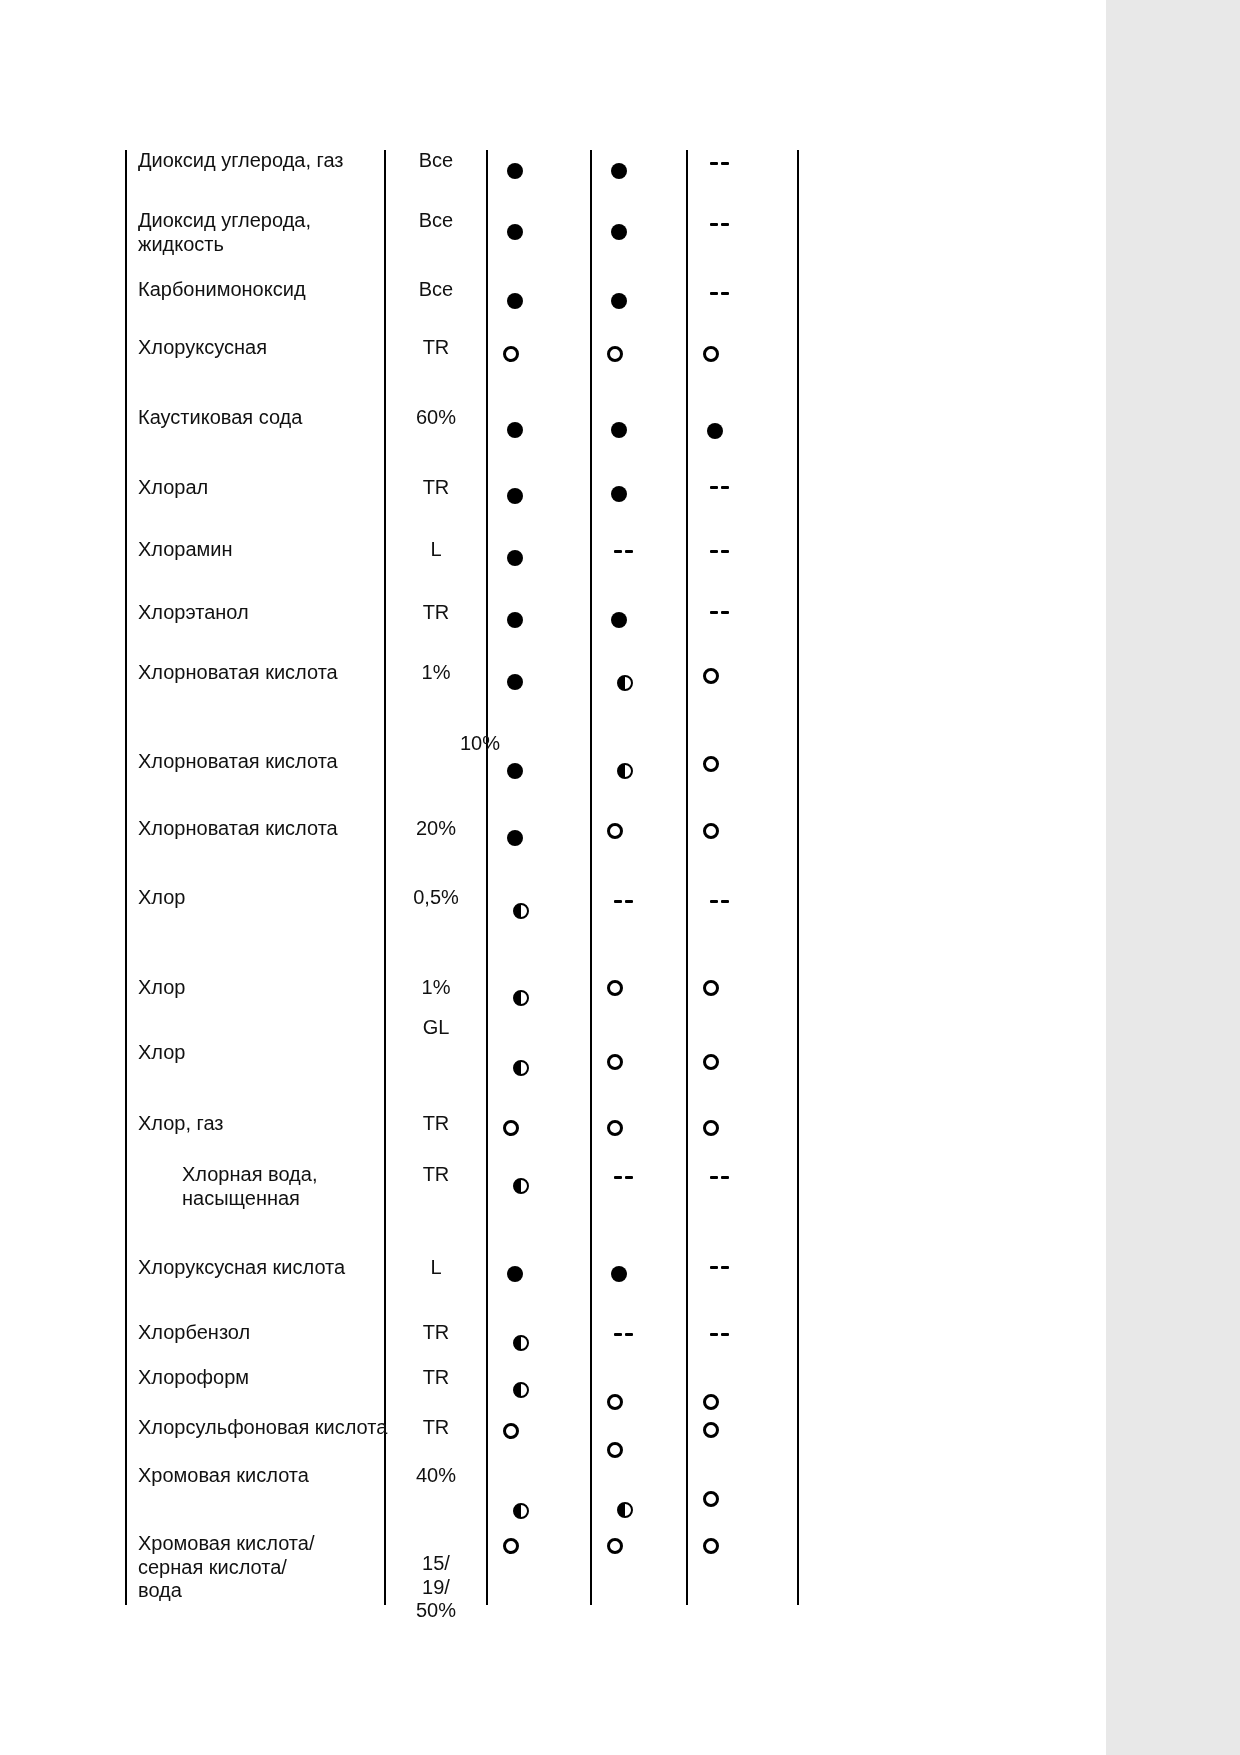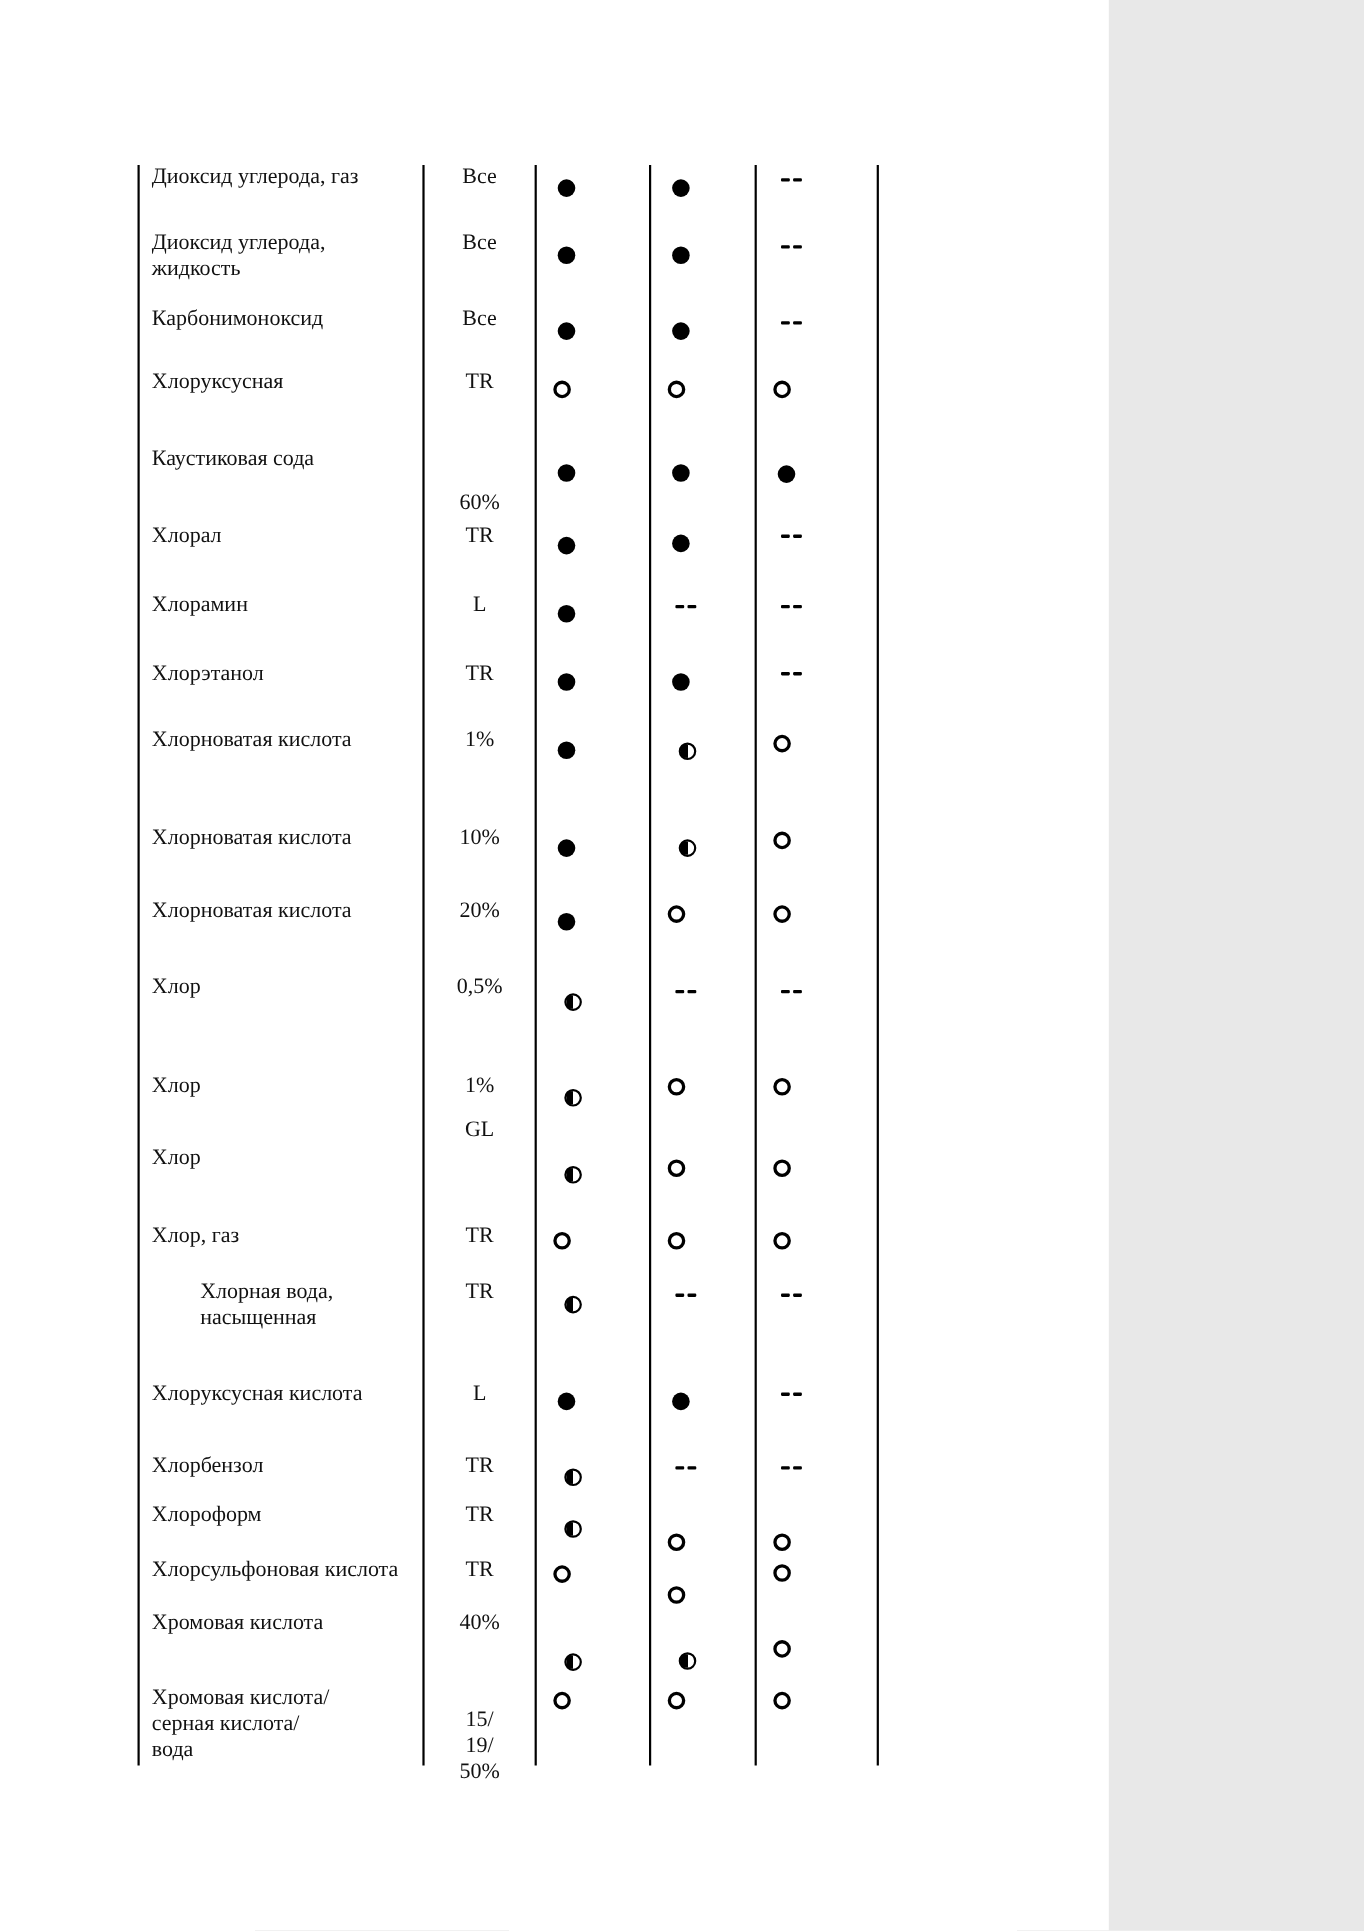--- a/index.html
+++ b/index.html
@@ -1,21 +1,21 @@
 <!DOCTYPE html>
 <html><head>
 <meta charset="utf-8">
 <style>
   html,body{margin:0;padding:0;background:#e8e8e8;}
   #page{
     position:relative;
-    width:1008px;height:1755px;
+    width:1106px;height:1755px;
     background:#ffffff;
     overflow:hidden;
-    font-family:Liberation Serif, serif;
+    font-family:Liberation Sans, sans-serif;
     color:#111111;
   }
   .vline{position:absolute;width:2px;background:#000;}
   .txt{
     position:absolute;
     font-size:20px;
     line-height:23.5px;
     white-space:nowrap;
     color:#111;
   }
@@ -84,21 +84,21 @@
       </div>
       <div class="txt conc" style="left: 386px; top: 336px;">
         <div>TR</div>
       </div>
       <div class="sym sym-open" style="left: 503px; top: 346px;"></div>
       <div class="sym sym-open" style="left: 607px; top: 346px;"></div>
       <div class="sym sym-open" style="left: 703px; top: 346px;"></div>
       <div class="txt" style="left: 138px; top: 406px;">
         <div>Каустиковая сода</div>
       </div>
-      <div class="txt conc" style="left: 386px; top: 406px; margin-top: 40px;">
+      <div class="txt conc" style="left: 386px; top: 406px;">
         <div>60%</div>
       </div>
       <div class="sym sym-filled" style="left: 507px; top: 422px;"></div>
       <div class="sym sym-filled" style="left: 611px; top: 422px;"></div>
       <div class="sym sym-filled" style="left: 707px; top: 423px;"></div>
       <div class="txt" style="left: 138px; top: 476px;">
         <div>Хлорал</div>
       </div>
       <div class="txt conc" style="left: 386px; top: 476px;">
         <div>TR</div>
@@ -141,21 +141,21 @@
       </div>
       <div class="txt conc" style="left: 386px; top: 661px;">
         <div>1%</div>
       </div>
       <div class="sym sym-filled" style="left: 507px; top: 674px;"></div>
       <div class="sym sym-half" style="left: 617px; top: 675px;"></div>
       <div class="sym sym-open" style="left: 703px; top: 668px;"></div>
       <div class="txt" style="left: 138px; top: 750px;">
         <div>Хлорноватая кислота</div>
       </div>
-      <div class="txt conc" style="left: 386px; top: 750px;">
+      <div class="txt conc" style="left: 386px; top: 732px; padding-left: 44px;">
         <div>10%</div>
       </div>
       <div class="sym sym-filled" style="left: 507px; top: 763px;"></div>
       <div class="sym sym-half" style="left: 617px; top: 763px;"></div>
       <div class="sym sym-open" style="left: 703px; top: 756px;"></div>
       <div class="txt" style="left: 138px; top: 817px;">
         <div>Хлорноватая кислота</div>
       </div>
       <div class="txt conc" style="left: 386px; top: 817px;">
         <div>20%</div>

